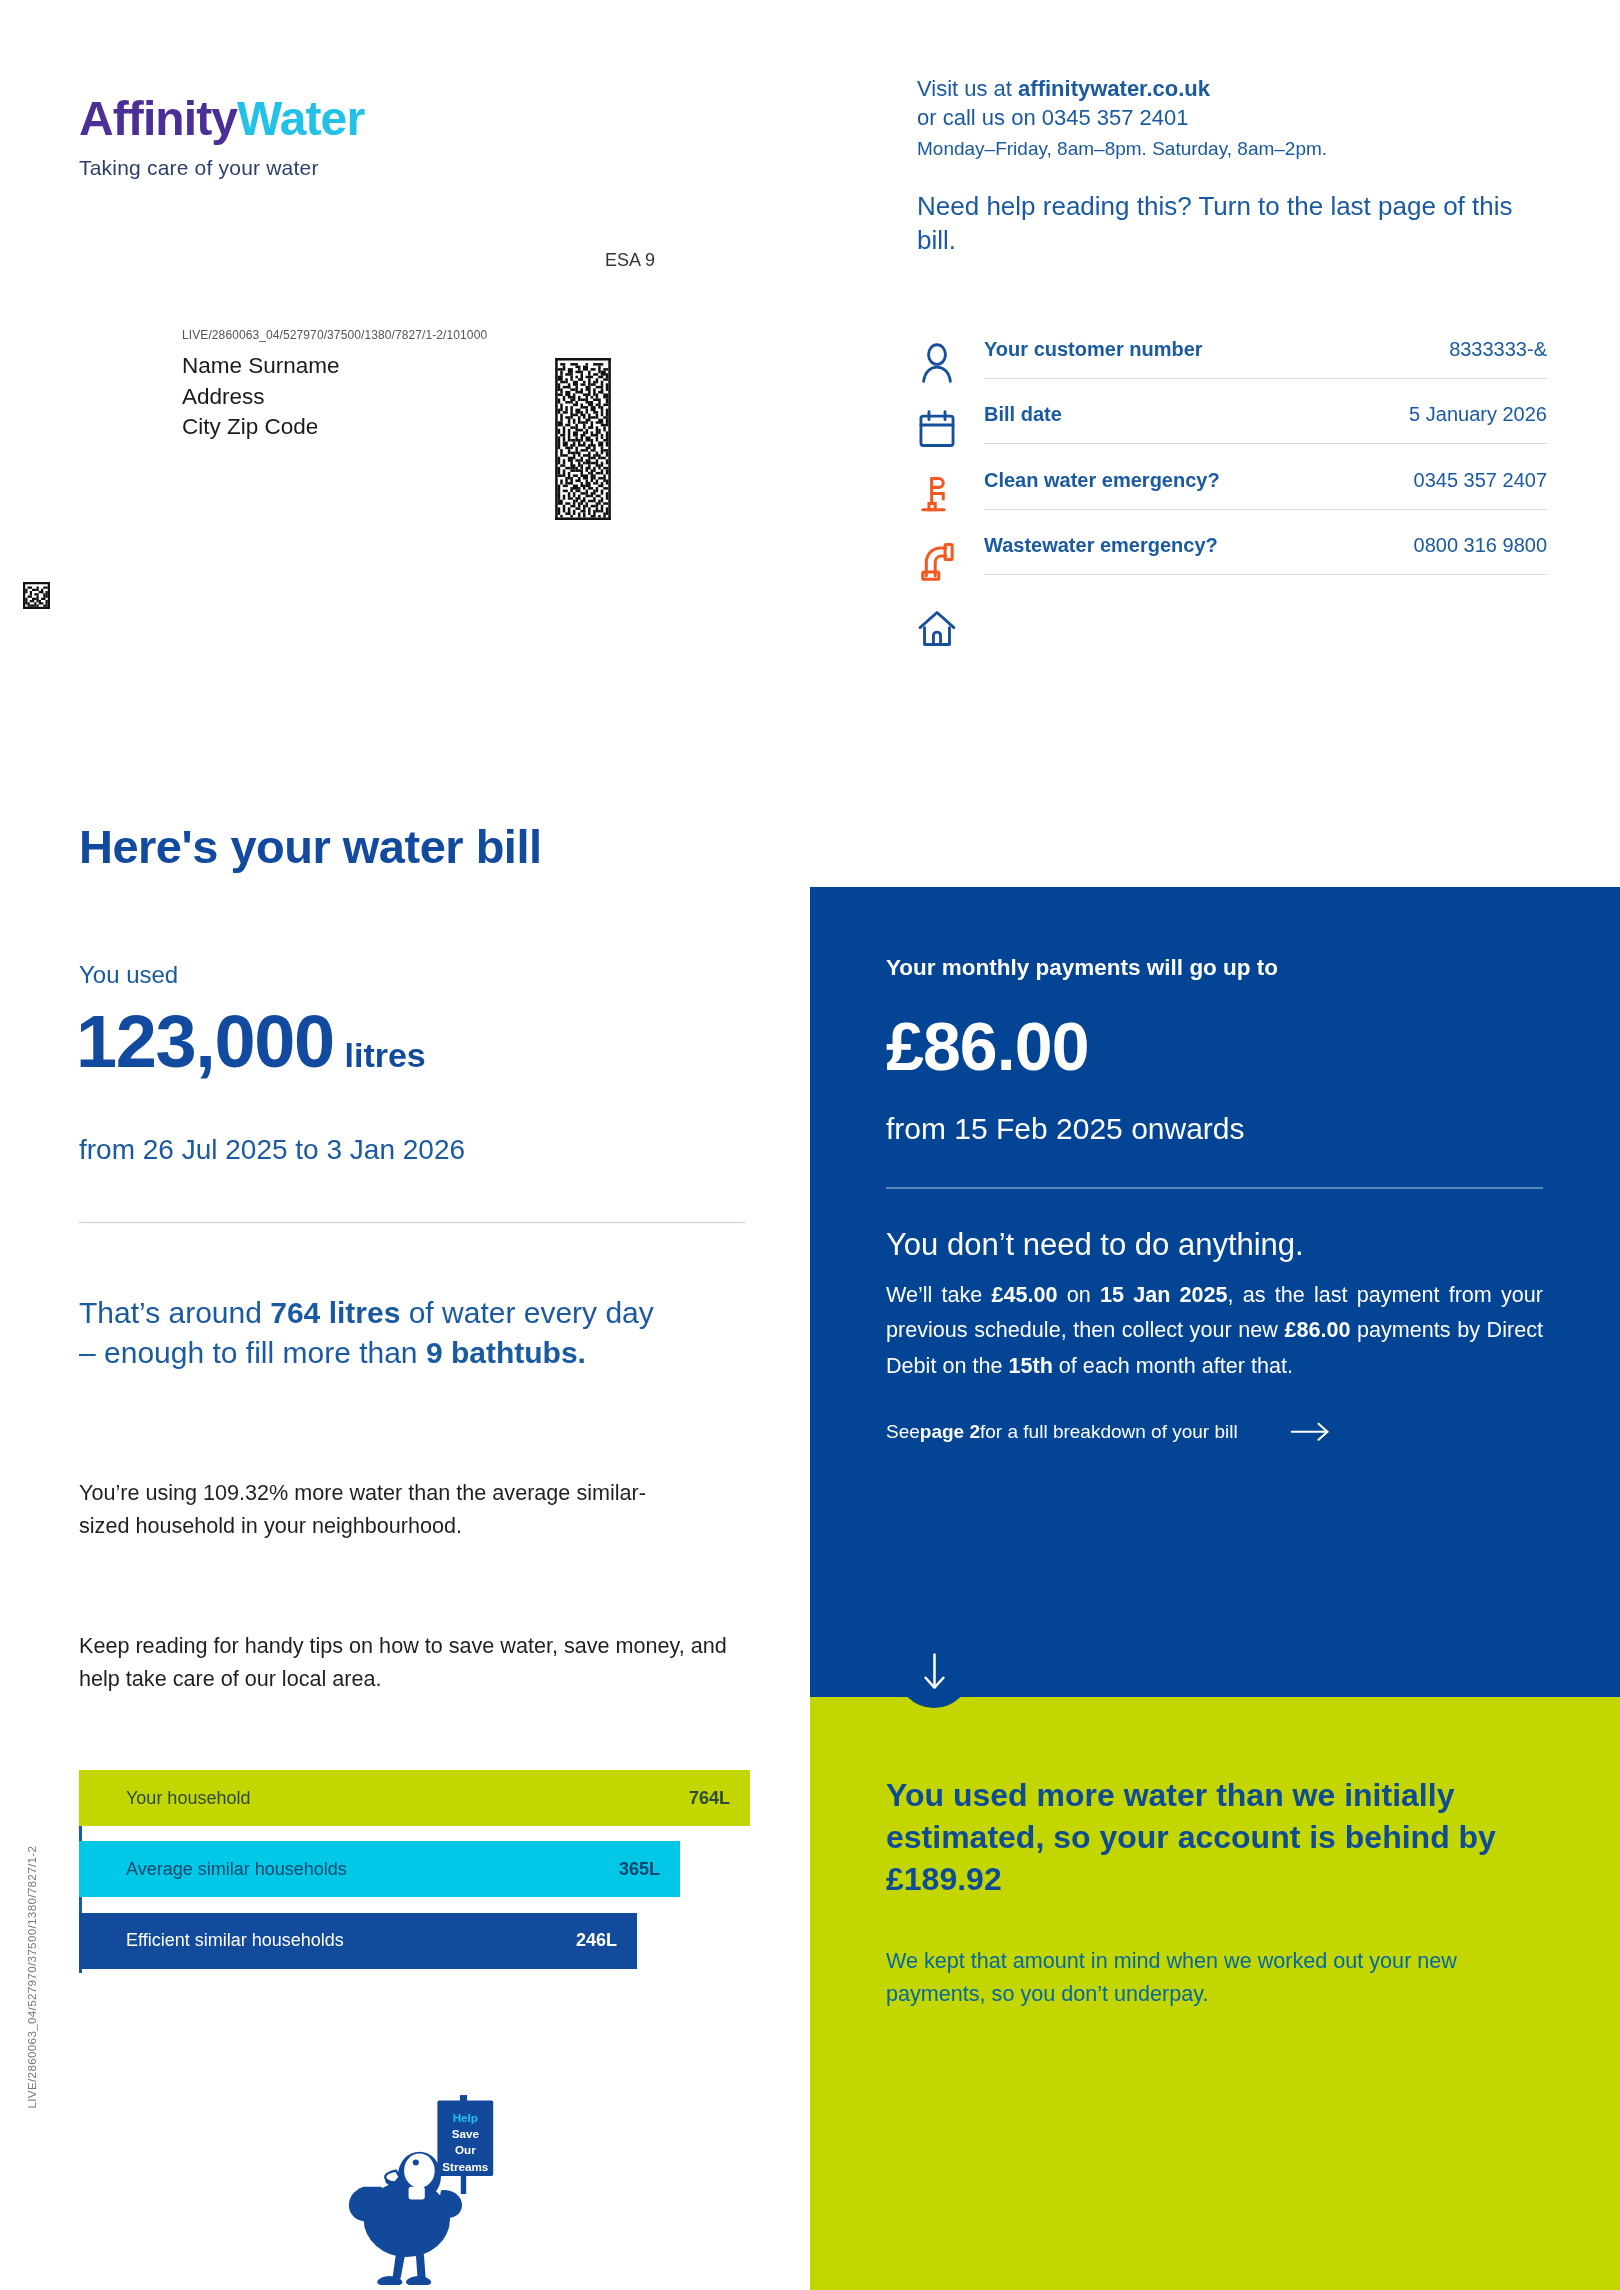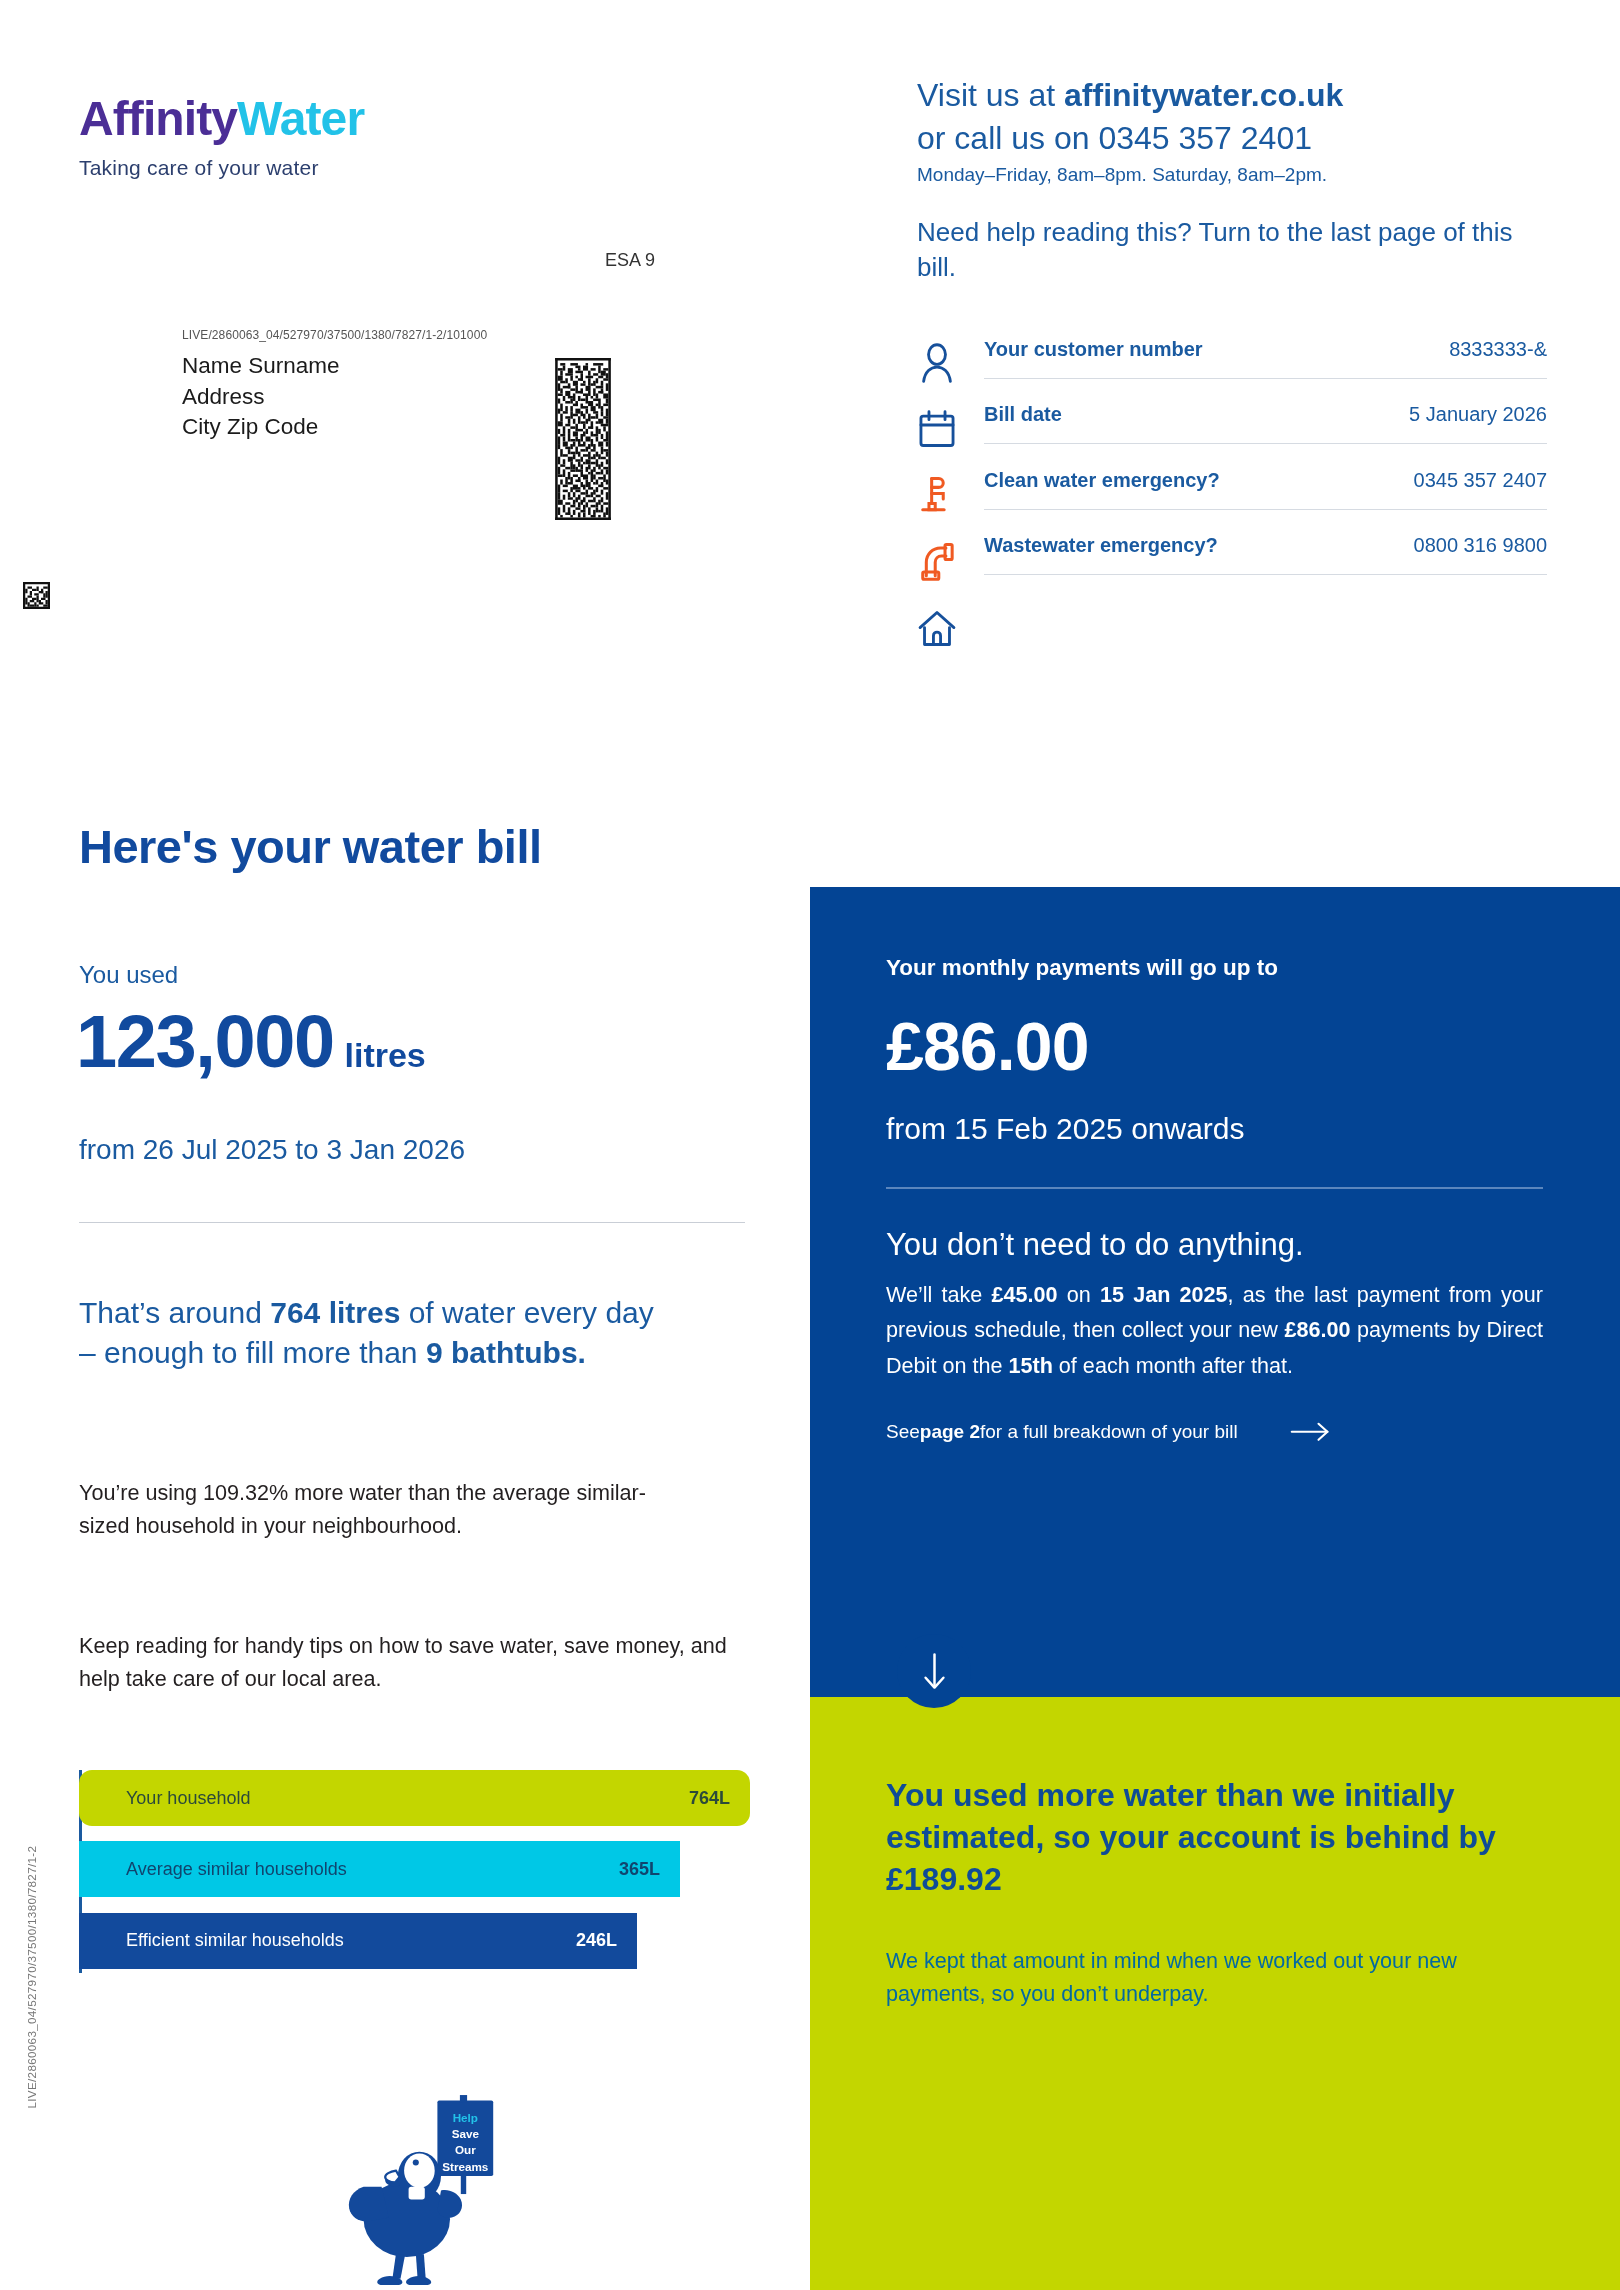--- a/index.html
+++ b/index.html
@@ -34,21 +34,21 @@
   
   .side-ref {
     position: absolute; left: -158px; top: 1913px;
     width: 378px; text-align: left;
     transform: rotate(-90deg); transform-origin: center center;
     font-size: 11.7px; color: #777; letter-spacing: 0.3px; white-space: nowrap;
   }
 
   
   .contact { position: absolute; left: 917px; top: 74px; width: 630px; color: #1a5aa0; }
-  .contact .l1 { font-size: 32px; line-height: 1.33; color: #1a5aa0; }
+  .contact .l1 { font-size: 22px; line-height: 1.33; color: #1a5aa0; }
   .contact .l1 b { font-weight: 700; }
   .contact .hours { font-size: 19px; margin-top: 5.4px; color: #1a5aa0; }
   .contact .help { font-size: 26px; line-height: 1.33; margin-top: 29px; color: #1a5aa0; }
 
   
   .info { position: absolute; left: 917px; top: 338px; width: 630px; }
   .irow { display: flex; align-items: flex-start; padding: 0 0 0 0; }
   .irow .ic { width: 67px; flex: 0 0 67px; display: flex; align-items: center; justify-content: flex-start; padding-top: 5.4px; }
   .irow .body { flex: 1; border-bottom: 1.8px solid #d6dbe2; display: flex; align-items: baseline;
                 justify-content: space-between; padding-bottom: 17px; min-height: 40px; }
@@ -569,21 +569,21 @@
 
   <div class="rule"></div>
 
   <div class="around"><span>That’s around </span><b>764 litres</b><span> of water every day – enough to fill more than </span><b>9 bathtubs.</b></div>
 
   <div class="p1">You’re using 109.32% more water than the average similar-sized household in your neighbourhood.</div>
   <div class="p2">Keep reading for handy tips on how to save water, save money, and help take care of our local area.</div>
 
   <div class="chart">
     <div class="axis"></div>
-    <div class="bar b0" style="width:671px;border-radius:13px;">
+    <div class="bar b0" style="width:671px;">
       <span class="blab">Your household</span>
       <span class="bval">764L</span>
     </div>
     <div class="bar b1" style="width:601px;">
       <span class="blab">Average similar households</span>
       <span class="bval">365L</span>
     </div>
     <div class="bar b2" style="width:558px;">
       <span class="blab">Efficient similar households</span>
       <span class="bval">246L</span>

